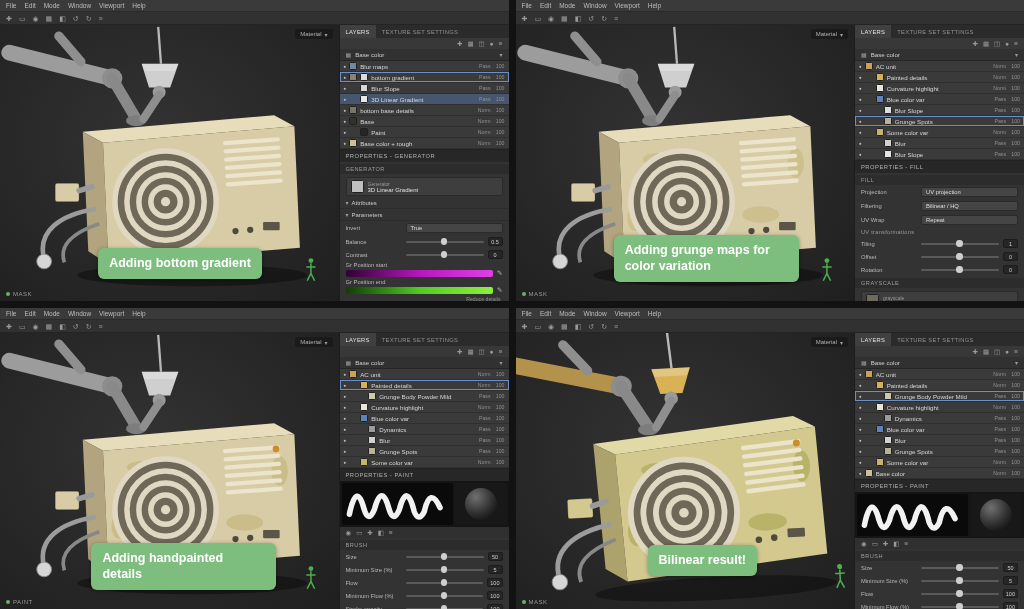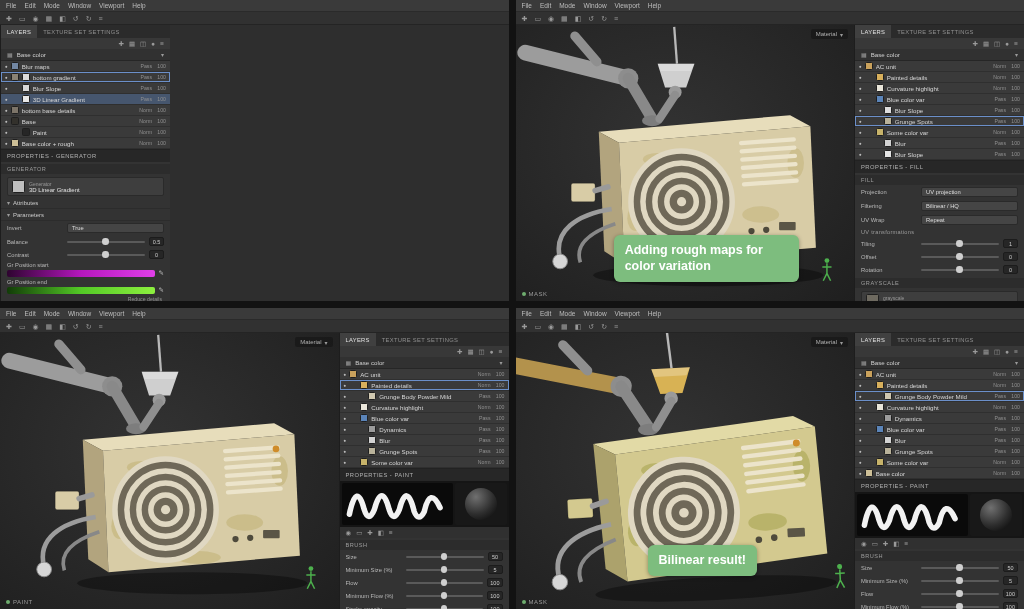--- a/index.html
+++ b/index.html
@@ -164,20 +164,34 @@
           <span class="tool-icon">▭</span>
           <span class="tool-icon">◉</span>
           <span class="tool-icon">▦</span>
           <span class="tool-icon">◧</span>
           <span class="tool-icon">↺</span>
           <span class="tool-icon">↻</span>
           <span class="tool-icon">≡</span>
         </div>
     </div>
     <div class="qbody">
+      <div class="viewport">
+        <svg class="model" viewBox="0 0 360 300" preserveAspectRatio="xMidYMid meet">
+            <use href="#acmodel"></use>
+          </svg>
+        <div class="vp-pill">
+          <span>Material</span>
+          <span class="car">▾</span>
+        </div>
+        <div class="vp-status">
+          <span class="dot"></span>
+          <span>MASK</span>
+        </div>
+        <div class="caption cap-q1">Adding bottom gradient</div>
+      </div>
       <div class="panel">
         <div class="tabs">
           <div class="tab active">LAYERS</div>
           <div class="tab">TEXTURE SET SETTINGS</div>
         </div>
         <div class="panel-tools">
             <span class="ptool">✚</span>
             <span class="ptool">▦</span>
             <span class="ptool">◫</span>
             <span class="ptool">●</span>
@@ -356,21 +370,21 @@
             <use href="#acmodel"></use>
           </svg>
         <div class="vp-pill">
           <span>Material</span>
           <span class="car">▾</span>
         </div>
         <div class="vp-status">
           <span class="dot"></span>
           <span>MASK</span>
         </div>
-        <div class="caption cap-q2">Adding rough maps for color variation</div>
+        <div class="caption cap-q2">Adding grunge maps for color variation</div>
       </div>
       <div class="panel">
         <div class="tabs">
           <div class="tab active">LAYERS</div>
           <div class="tab">TEXTURE SET SETTINGS</div>
         </div>
         <div class="panel-tools">
             <span class="ptool">✚</span>
             <span class="ptool">▦</span>
             <span class="ptool">◫</span>
@@ -555,20 +569,21 @@
             <use href="#acmodel"></use>
           </svg>
         <div class="vp-pill">
           <span>Material</span>
           <span class="car">▾</span>
         </div>
         <div class="vp-status">
           <span class="dot"></span>
           <span>PAINT</span>
         </div>
+        <div class="caption cap-q3">Adding handpainted details</div>
       </div>
       <div class="panel">
         <div class="tabs">
           <div class="tab active">LAYERS</div>
           <div class="tab">TEXTURE SET SETTINGS</div>
         </div>
         <div class="panel-tools">
             <span class="ptool">✚</span>
             <span class="ptool">▦</span>
             <span class="ptool">◫</span>

